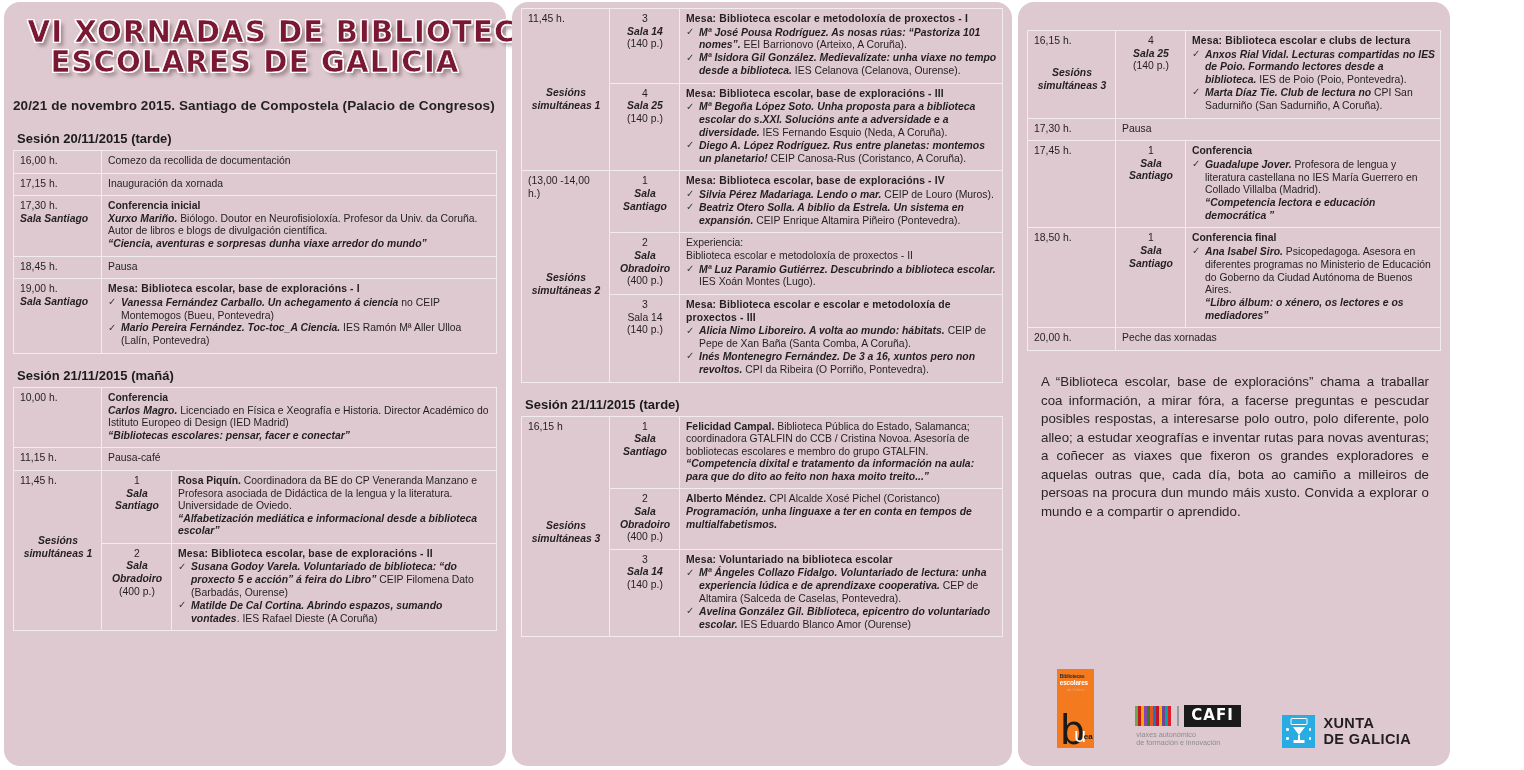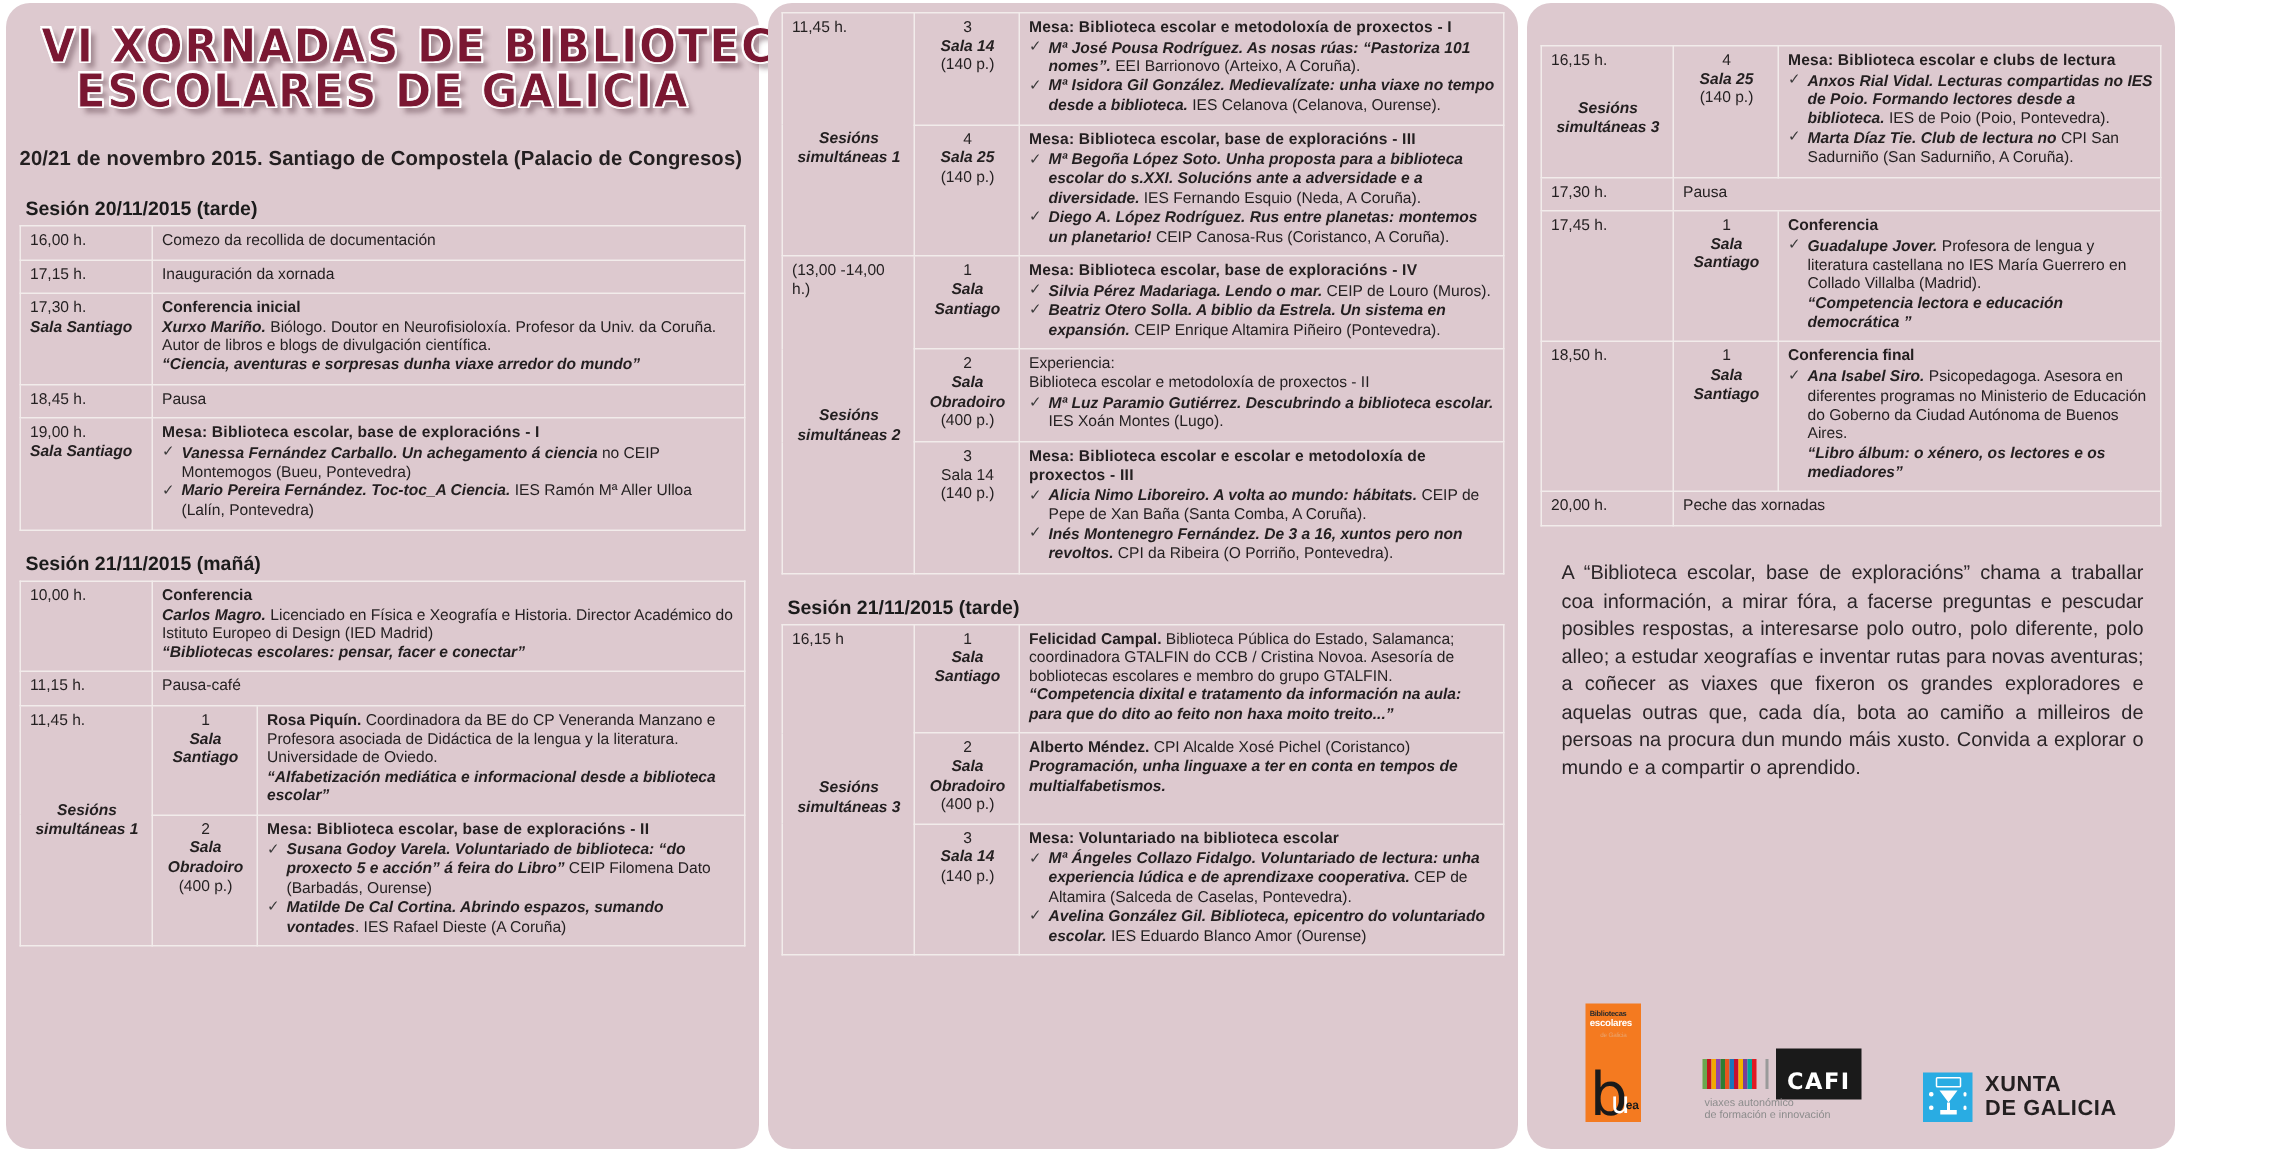--- a/index.html
+++ b/index.html
@@ -137,21 +137,21 @@
   .logo-be .eglyph{position:absolute;left:27px;bottom:7px;font-size:8px;line-height:8px;color:#1a1a1a;font-weight:bold;}
 
   .logo-cafi{display:flex;flex-direction:column;align-items:flex-start;}
   .cafi-row{display:flex;align-items:center;height:22px;}
   .stripes{display:flex;height:20px;margin-right:4px;}
   .stripes i{display:block;width:3px;height:20px;}
   .cafi-sep{width:2px;height:20px;background:#9a9a9a;margin:0 5px 0 2px;}
   .cafi-box{
     background:#1a1a1a;color:#ffffff;
     font-size:15px;font-weight:bold;letter-spacing:1px;
-    padding:13px 7px 2px 7px;height:19px;line-height:19px;
+    padding:1px 7px 2px 7px;height:19px;line-height:19px;
     font-family:"DejaVu Sans",sans-serif;
   }
   .cafi-sub{font-size:7.2px;line-height:8.6px;color:#8c8c8c;margin-top:4px;margin-left:1px;}
 
   .logo-xunta{display:flex;align-items:center;}
   .xunta-shield{
     width:33px;height:33px;background:#29ace3;position:relative;margin-right:8px;
   }
   .xunta-shield .crown{
     position:absolute;left:50%;top:3px;transform:translateX(-50%);

